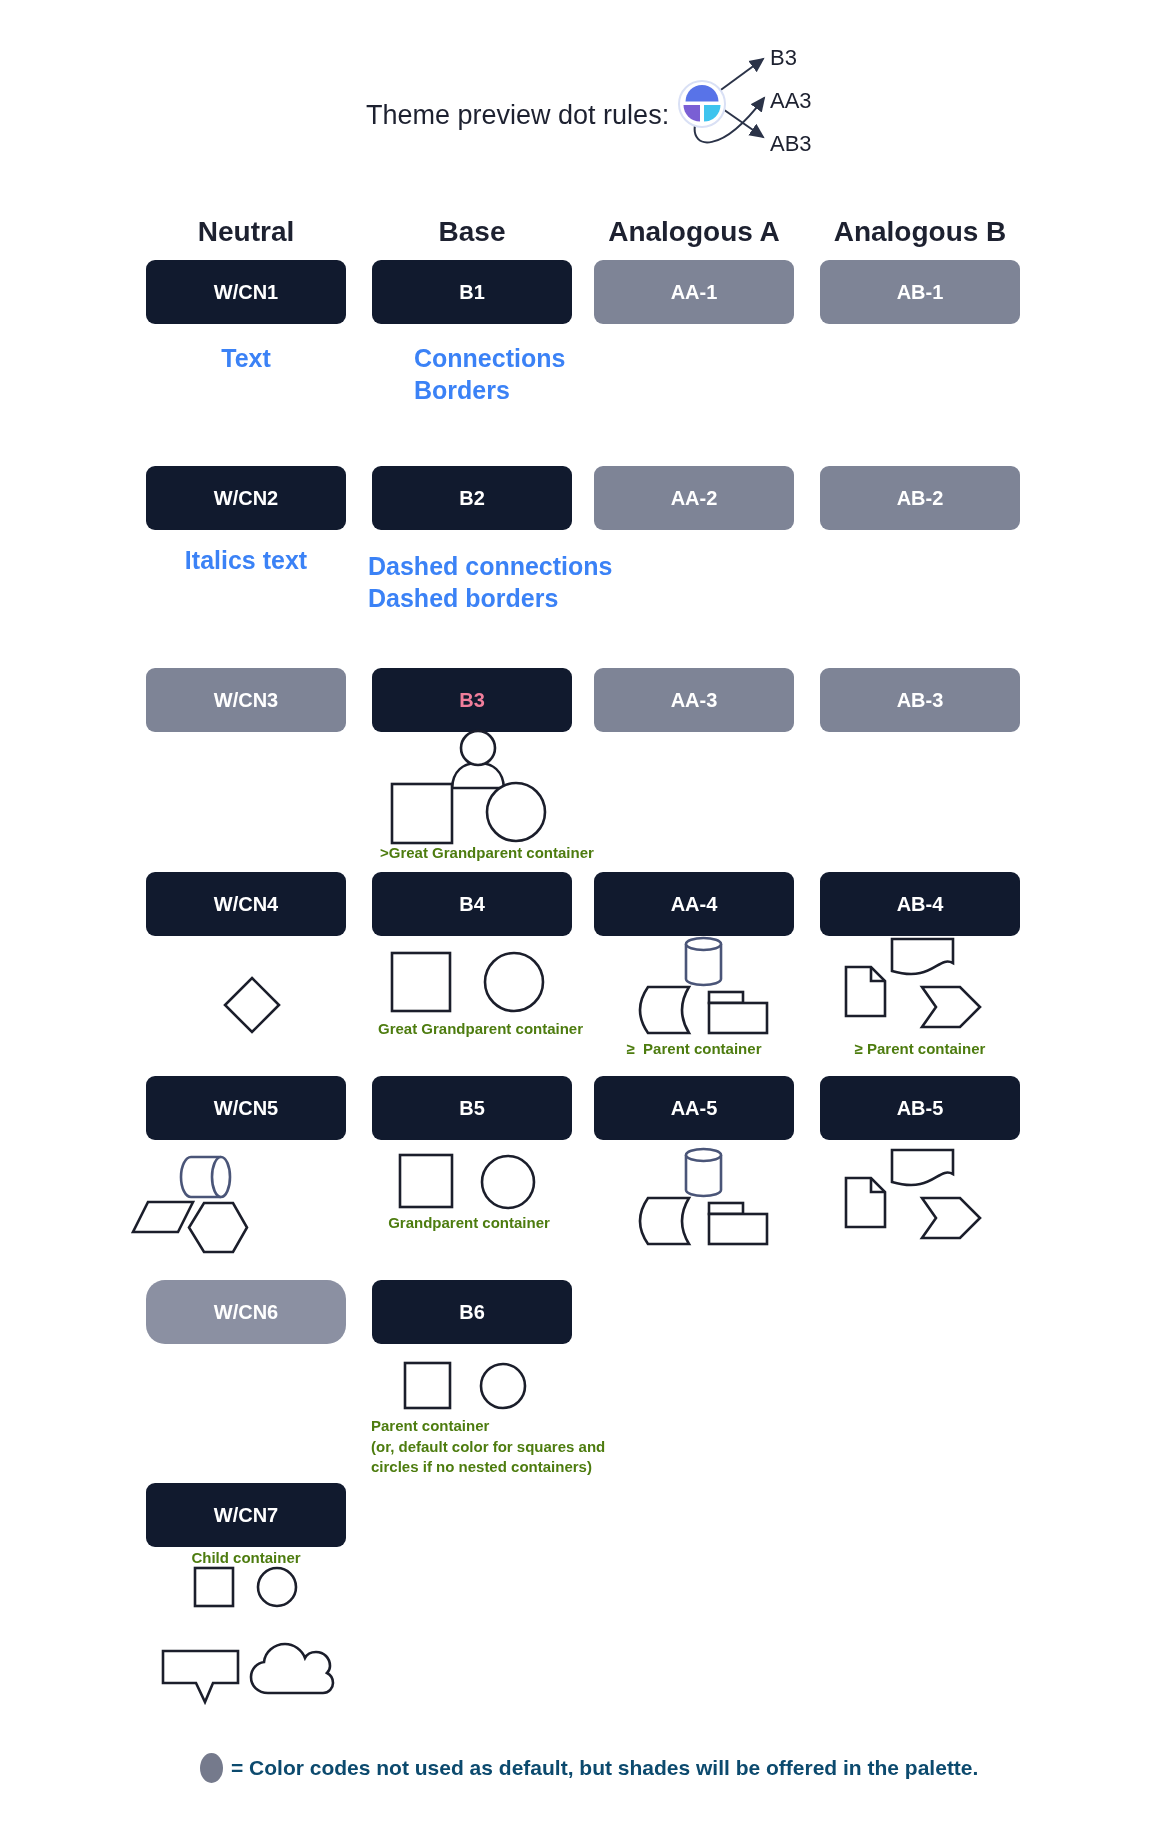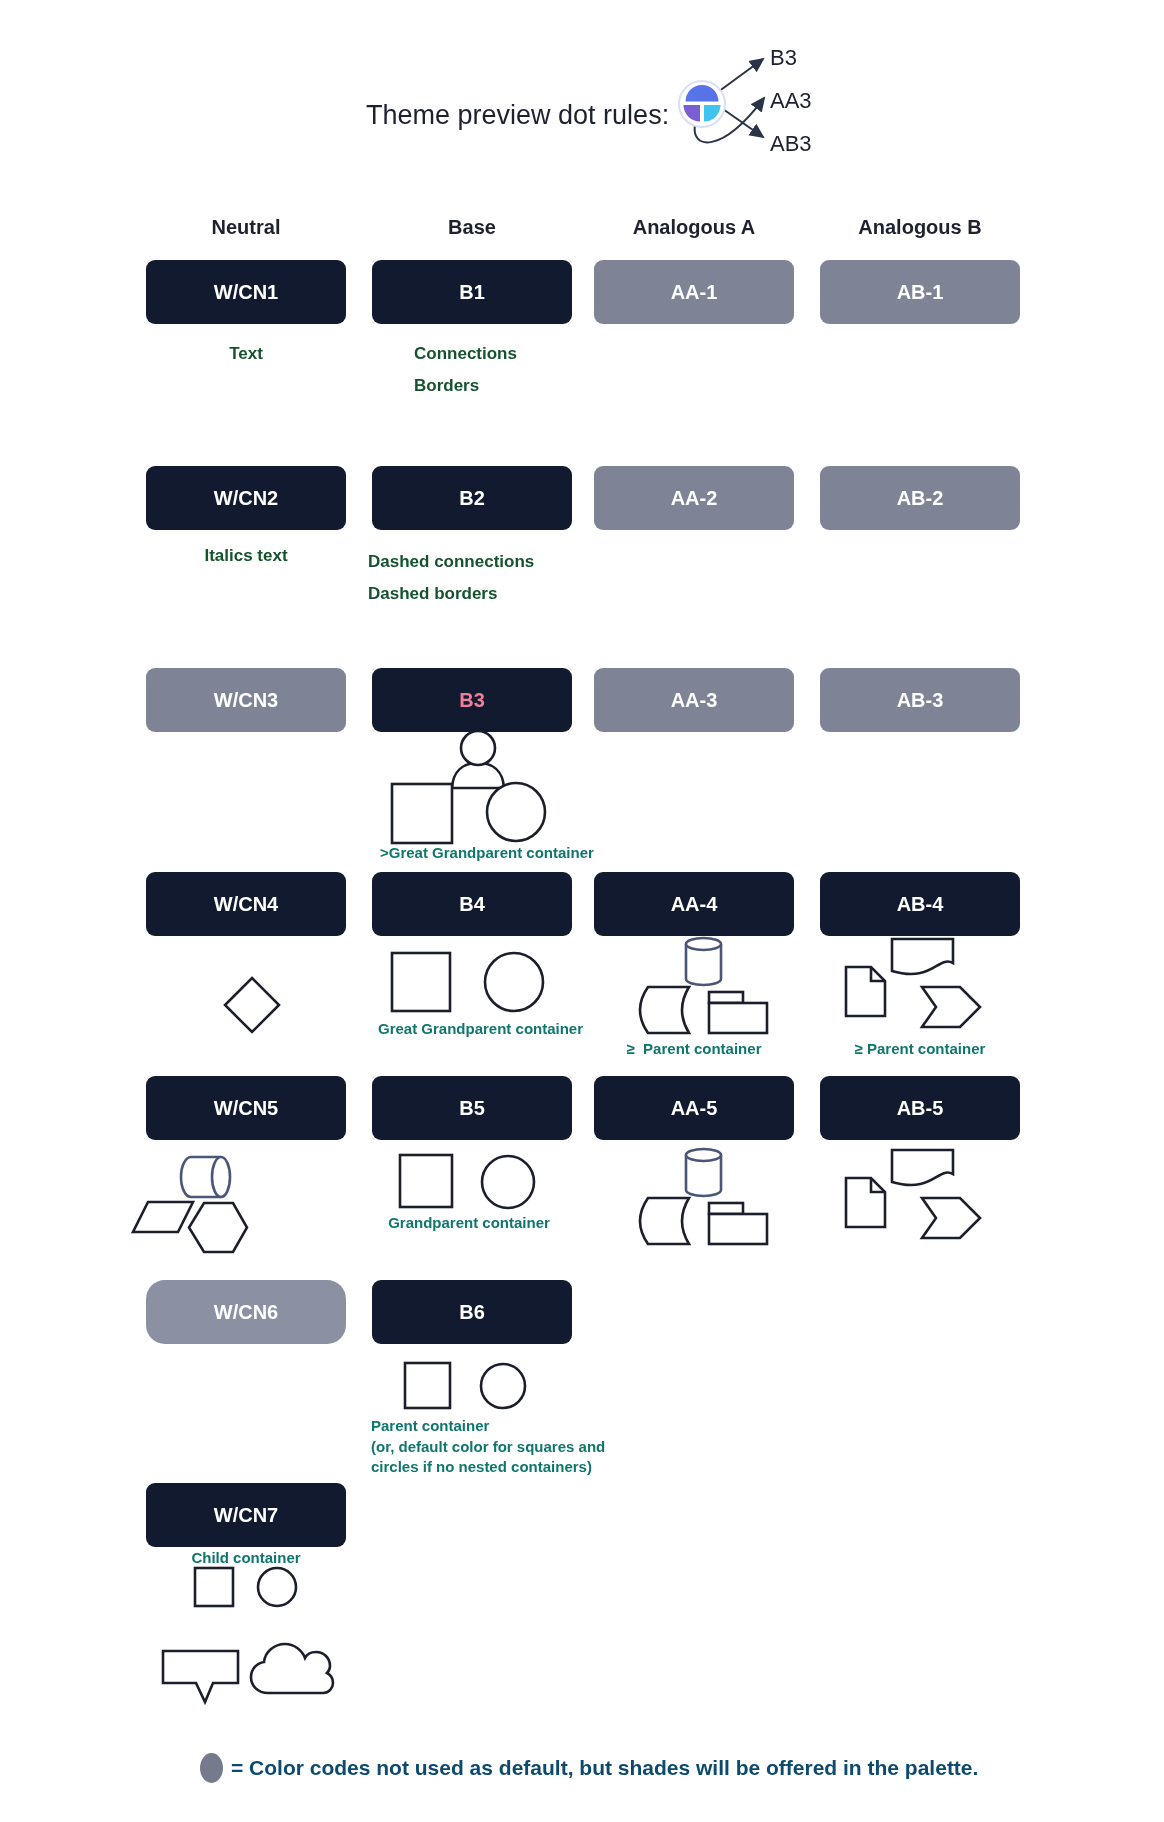--- a/index.html
+++ b/index.html
@@ -6,23 +6,23 @@
   body{width:1164px;height:1822px;position:relative;background:#fff;
        font-family:"Liberation Sans", sans-serif;color:#1d2130;overflow:hidden;}
   .pill{position:absolute;width:200px;height:64px;border-radius:9px;display:flex;
         align-items:center;justify-content:center;font-weight:700;font-size:20px;color:#fff;text-align:right;}
   .pill.dark{background:var(--dark_pill,#111a2e);}
   .pill.gray{background:var(--gray_pill,#7e8496);}
   .pill.graylight{background:var(--gray_pill_light,#8b90a2);border-radius:19px;}
   .pill.pinktext{color:var(--pink_text,#f17e9b);}
   .c0{left:146px}.c1{left:372px}.c2{left:594px}.c3{left:820px}
   .r0{top:260px}.r1{top:466px}.r2{top:668px}.r3{top:872px}.r4{top:1076px}.r5{top:1280px}.r6{top:1483px}
-  .hdr{position:absolute;top:216px;width:200px;text-align:center;font-weight:700;font-size:20px;}
-  .cap{position:absolute;font-weight:700;font-size:15px;color:#0f766e;white-space:pre;}
-  .capL{font-size:17px;color:#14532d;}
+  .hdr{position:absolute;top:216px;width:200px;text-align:center;font-weight:700;font-size:28px;}
+  .cap{position:absolute;font-weight:700;font-size:15px;color:#4d7c0f;white-space:pre;}
+  .capL{font-size:25px;color:#3b82f6;}
   .ctr{width:200px;text-align:center;}
   .title{position:absolute;left:366px;top:100px;font-size:27px;font-weight:500;}
   .dotlbl{position:absolute;font-size:22px;font-weight:500;}
   svg{position:absolute;overflow:visible;}
   .sh{fill:#fff;stroke:var(--shape_stroke,#1b1e2b);stroke-width:2.6px;}
   .shSlate{fill:#fff;stroke:var(--cylinder_stroke,#4a5578);stroke-width:2.6px;}
   .arrow{fill:none;stroke:var(--arrow,#2b3348);stroke-width:2px;}
   .ring{fill:#fff;stroke:var(--dot_ring,#d9e0f5);stroke-width:2px;}
   .wb{fill:var(--dot_blue,#5873e8);}.wp{fill:var(--dot_purple,#7a5fd4);}.wc{fill:var(--dot_cyan,#3ec4ee);}
   .legend-dot{position:absolute;left:200px;top:1753px;width:23px;height:30px;border-radius:50%;

